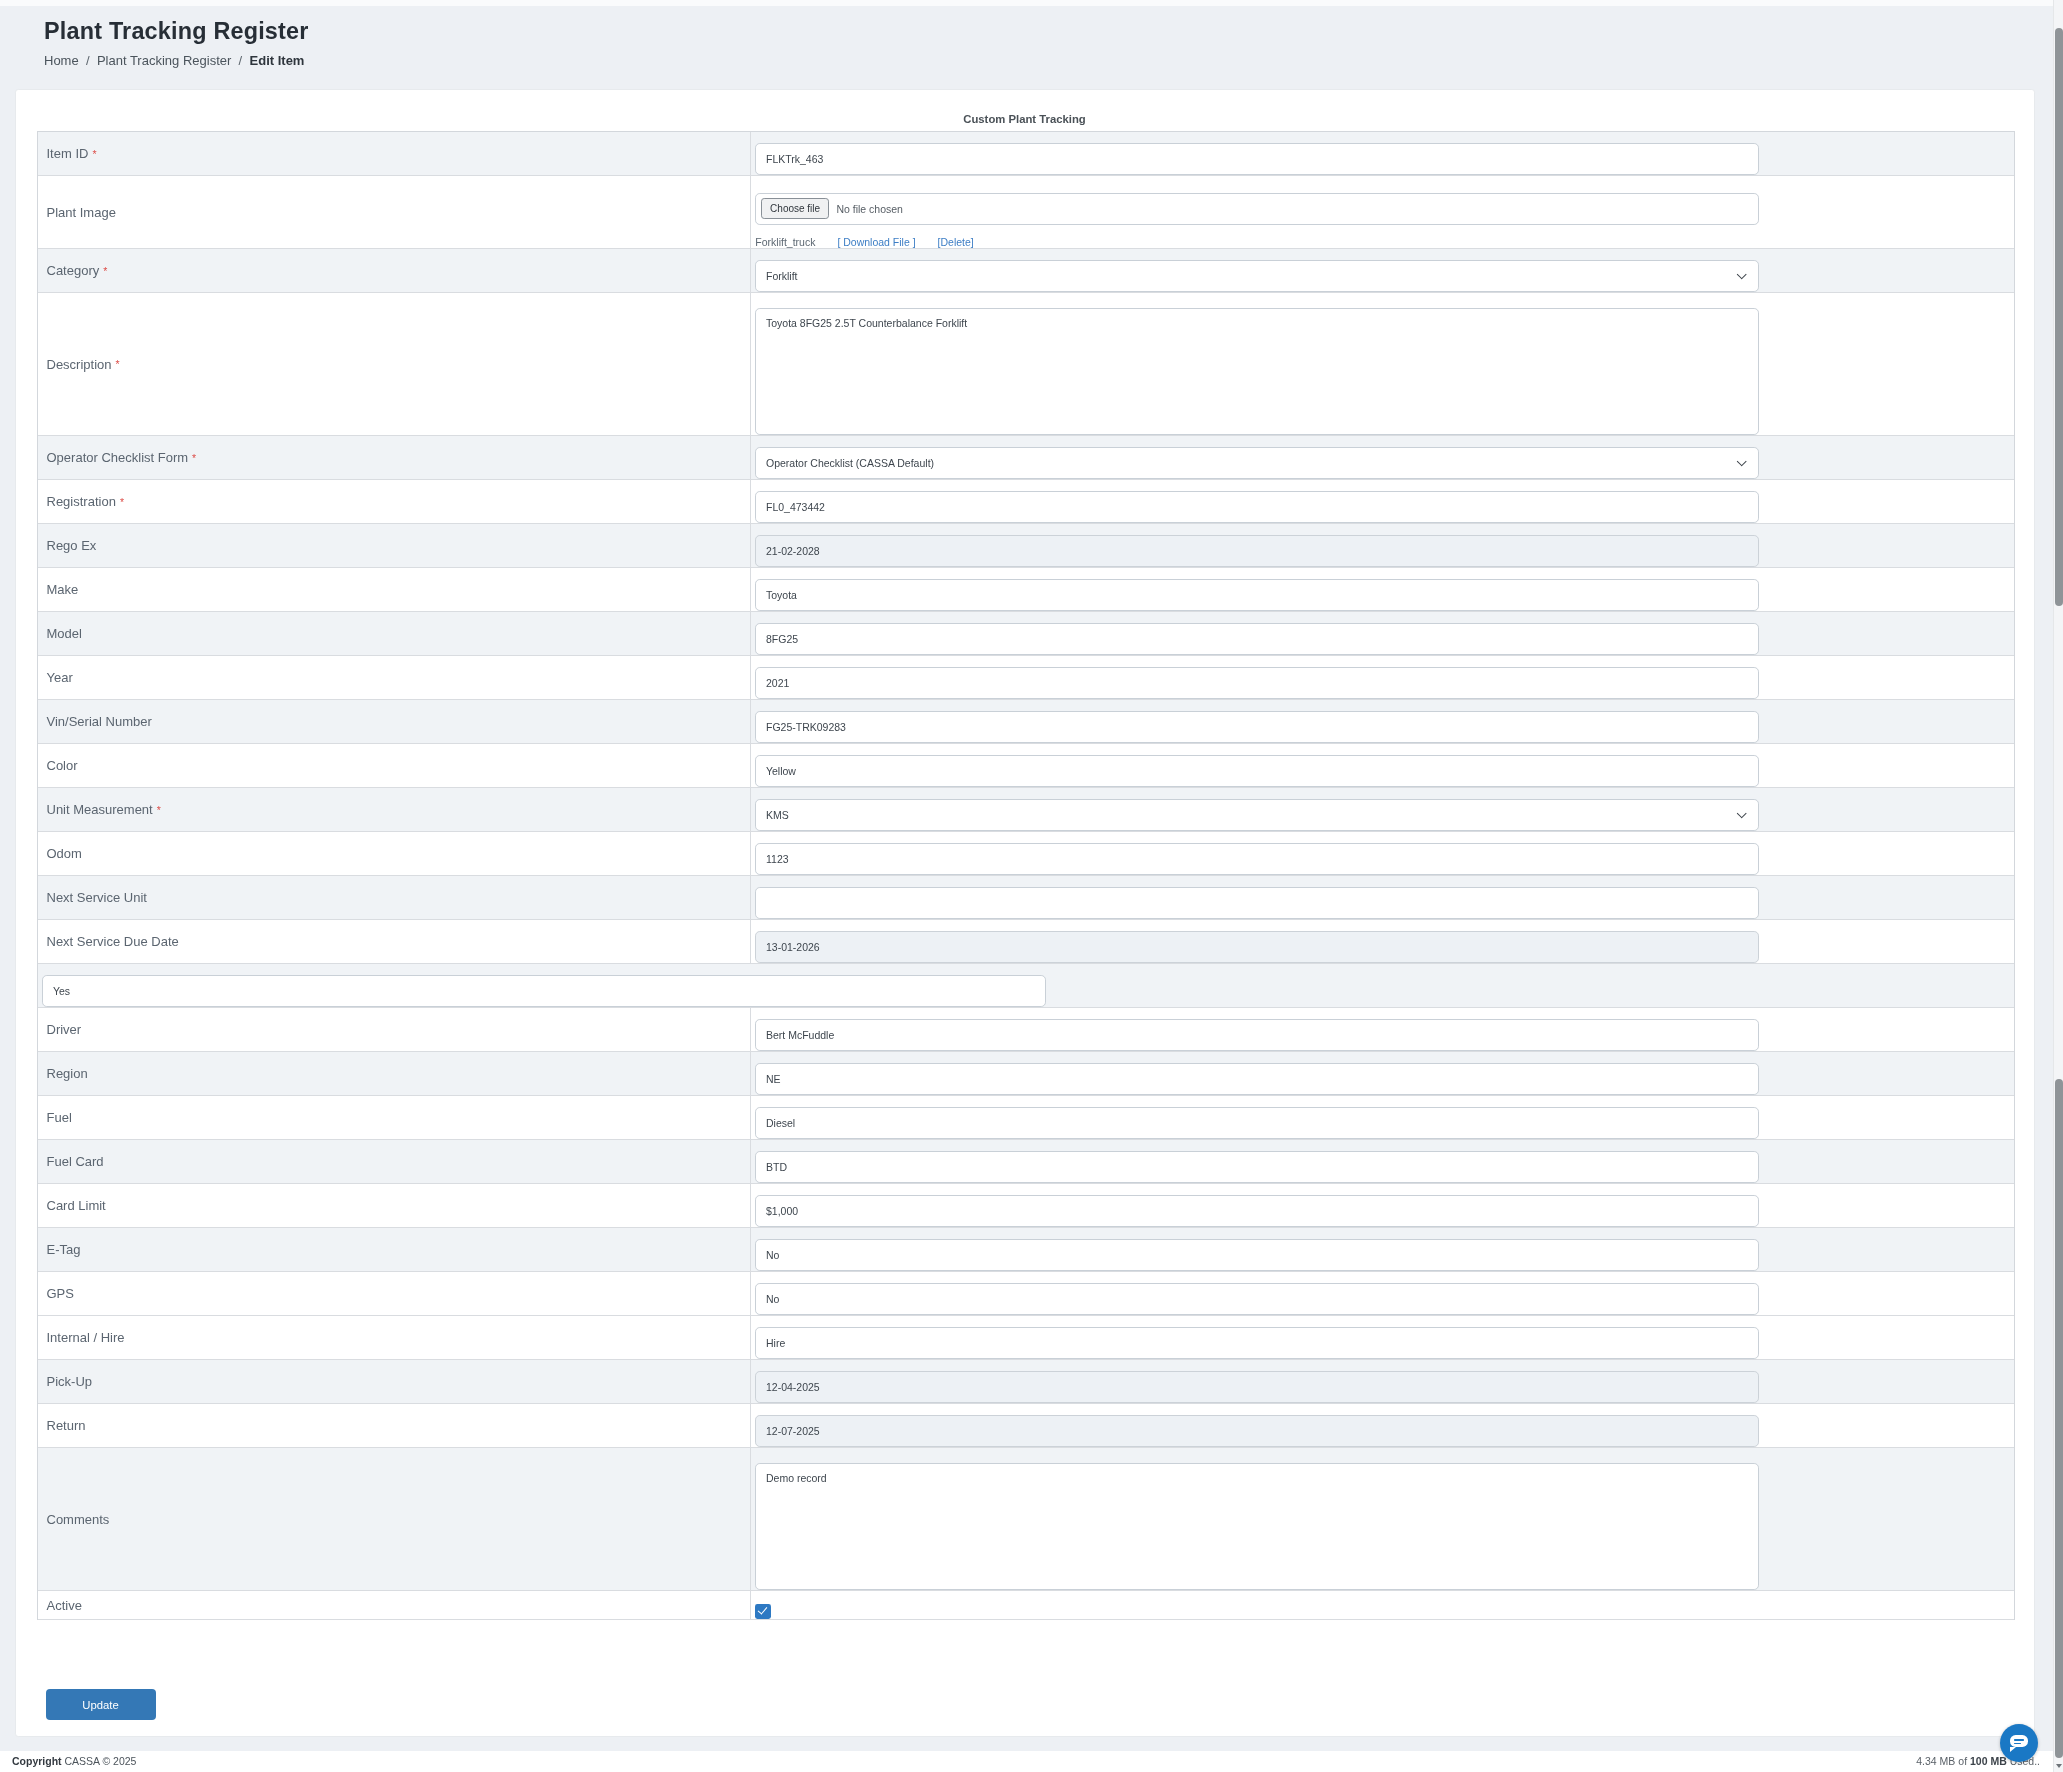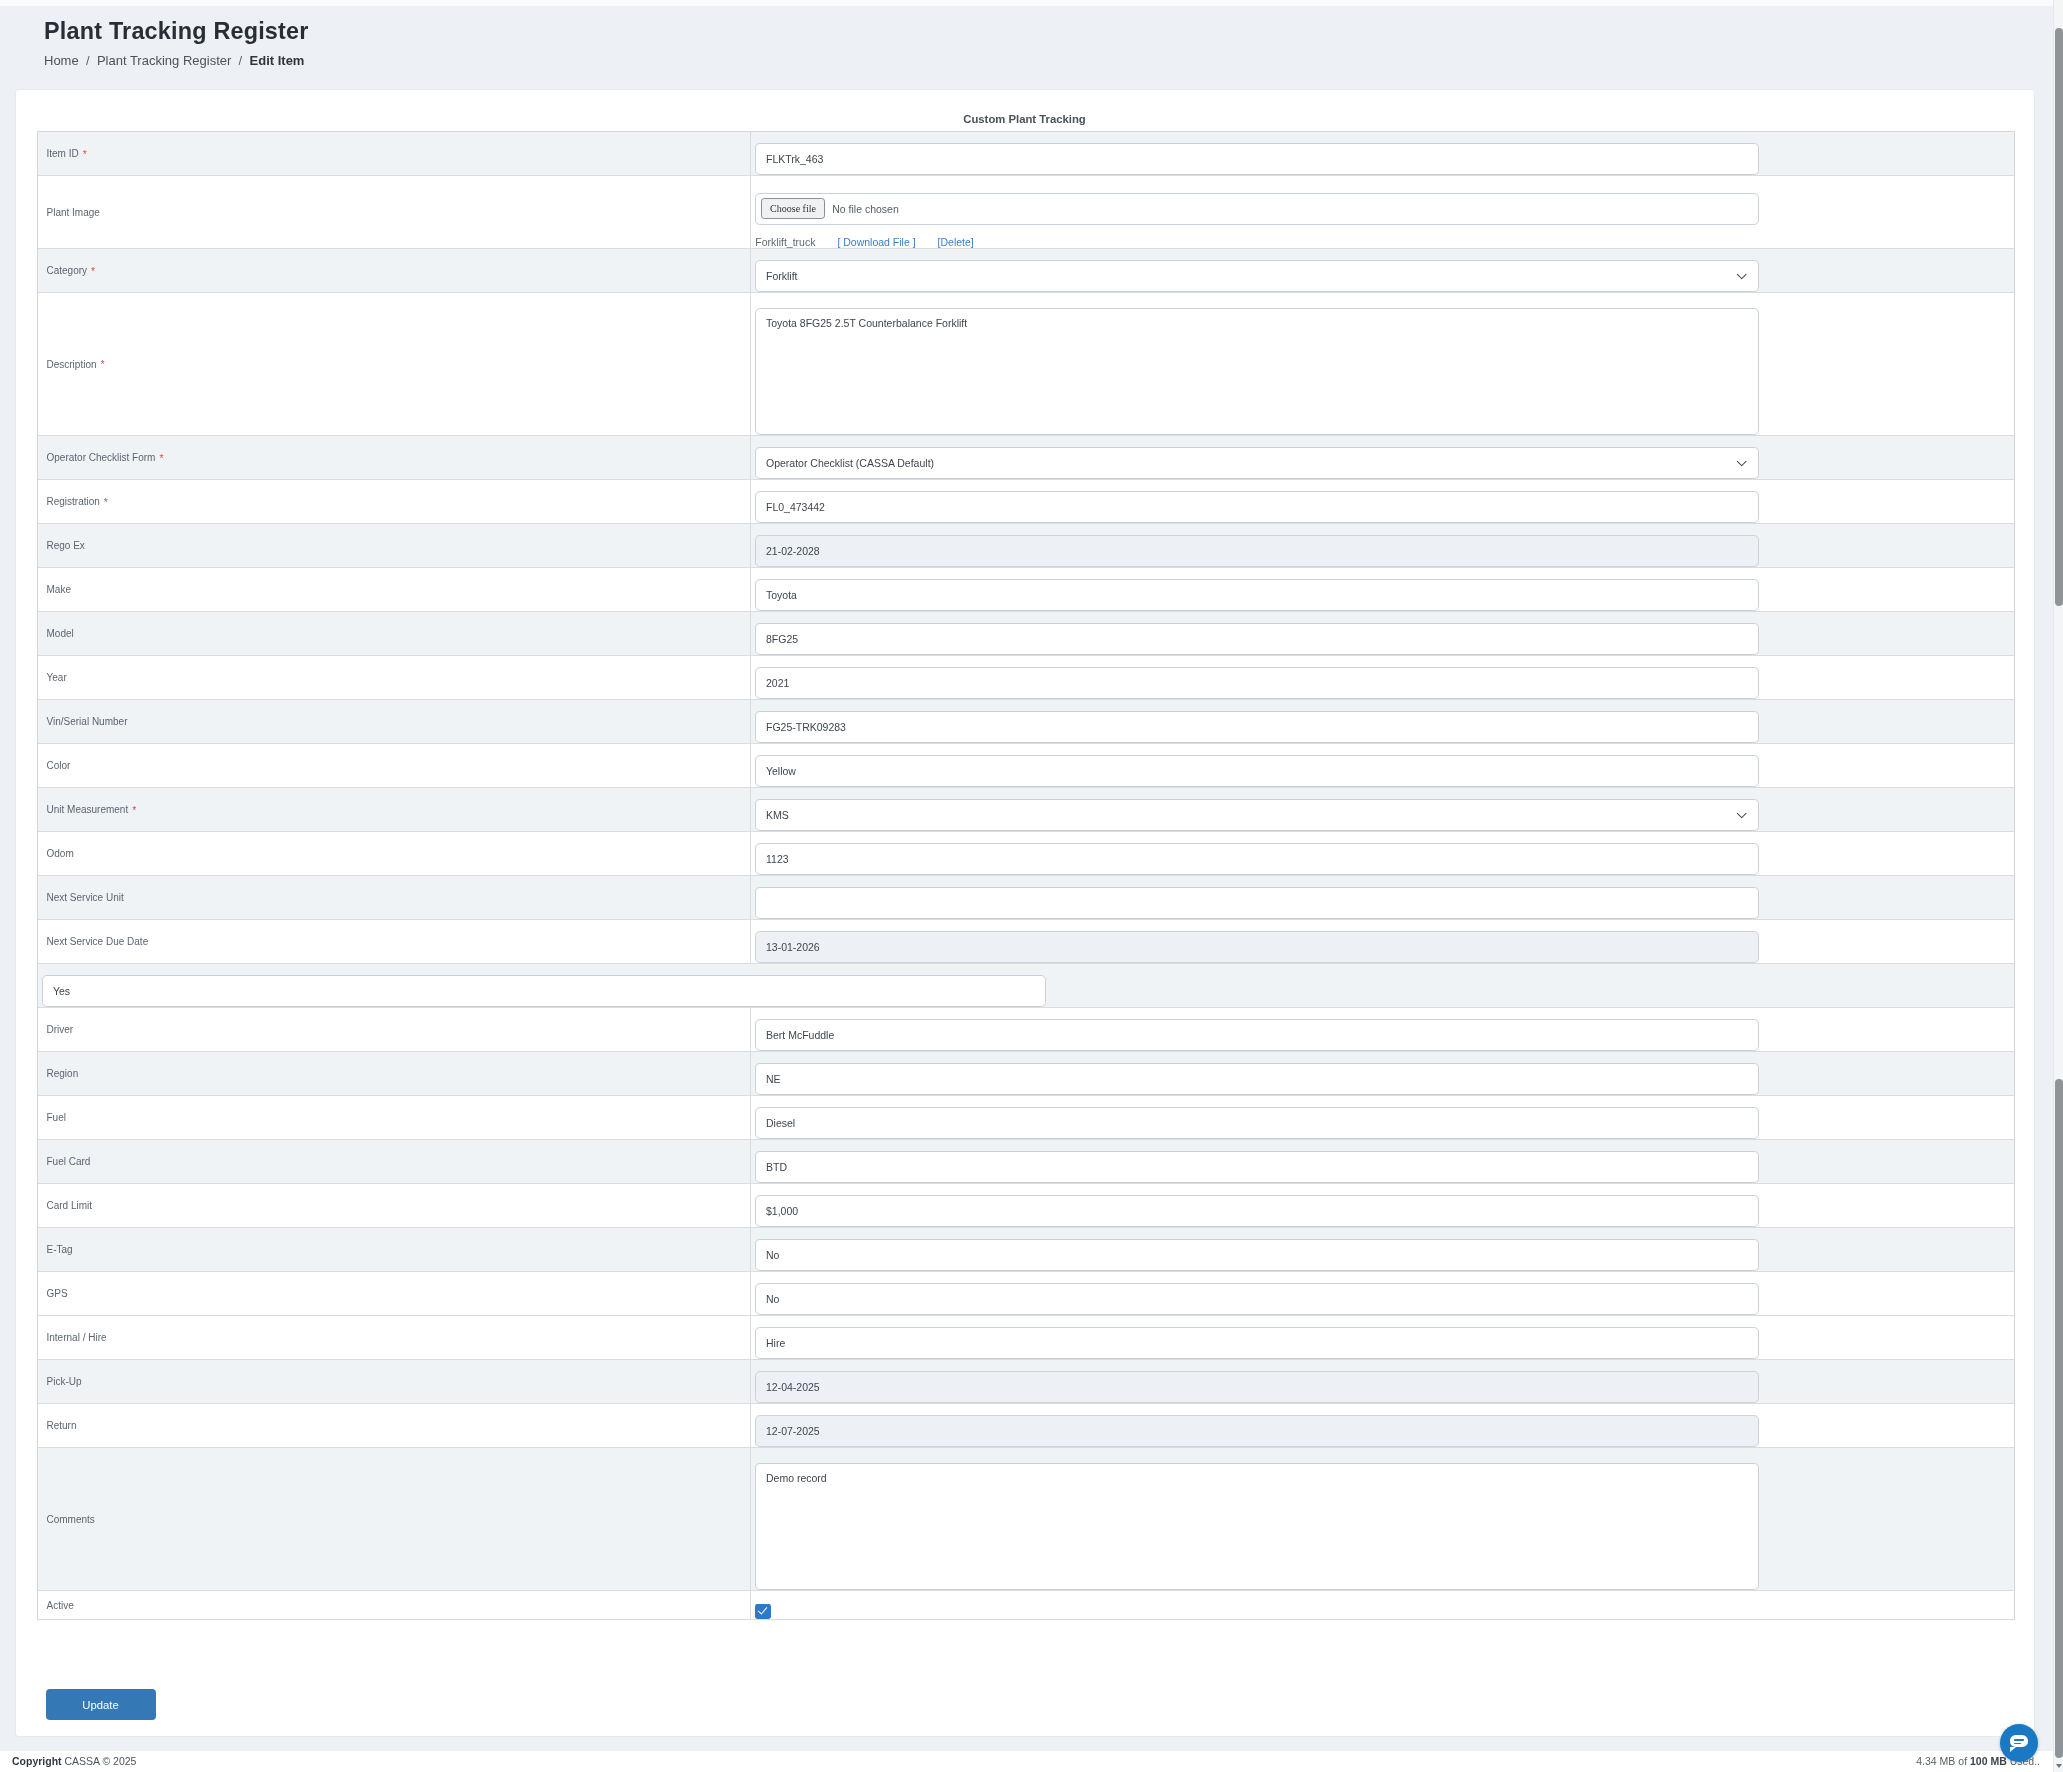--- a/index.html
+++ b/index.html
@@ -16,33 +16,33 @@
   .card{position:absolute;left:14.5px;top:89px;width:2020px;height:1648px;background:#fff;border:0.8px solid #e7eaed;border-radius:3.2px;box-sizing:border-box;}
   .card-heading{position:absolute;top:23.4px;left:0;width:100%;text-align:center;font-size:11.3px;font-weight:700;color:#4a5157;}
 
   .ptable{position:absolute;left:21px;top:41px;width:1978px;border:0.8px solid #d3d7dc;border-bottom:none;box-sizing:border-box;background:#fff;}
   .frow{display:flex;height:44px;border-bottom:0.8px solid #d9dce0;box-sizing:border-box;background:#fff;}
   .frow.alt{background:#f0f3f6;}
   .h-file{height:73px;}
   .h-ta{height:143px;}
   .h-cb{height:29px;}
   .lcell{width:713px;flex:none;display:flex;align-items:center;padding-left:9px;border-right:0.8px solid #d9dce0;box-sizing:border-box;}
-  .ltext{font-size:10px;color:#5b6570;}
+  .ltext{font-size:13px;color:#5b6570;}
   .req{color:#dd4f4a;margin-left:4px;font-size:10.5px;}
   .fcell{flex:1;display:flex;align-items:flex-end;padding-left:4.8px;box-sizing:border-box;}
 
   .ctl{width:1004px;height:32px;border:0.8px solid #c9d0d7;border-radius:4.8px;background:#fff;font-size:10.5px;color:#3e464e;padding:0 9.7px;box-sizing:border-box;outline:none;font-family:inherit;}
   input.ctl.ro{background:#edf1f5;border-color:#ccd2d8;}
   .sel{display:flex;align-items:center;justify-content:space-between;padding-right:13px;cursor:pointer;}
   .chev{width:6.4px;height:6.4px;border-right:1.6px solid #3c434a;border-bottom:1.6px solid #3c434a;transform:rotate(45deg);margin-top:-3.2px;flex:none;}
   textarea.ctl{height:127px;padding:7.3px 9.7px;resize:none;line-height:1.45;}
 
   .filewrap{display:flex;flex-direction:column;}
   .filebox{width:1004px;height:32px;border:0.8px solid #c9d0d7;border-radius:4.8px;display:flex;align-items:center;padding-left:4.8px;box-sizing:border-box;background:#fff;}
-  .file-btn{height:21px;padding:0 8px;border:0.8px solid #899097;border-radius:3.2px;background:#f0f1f2;font-size:10px;color:#30363c;cursor:pointer;font-family:Liberation Serif, serif;}
+  .file-btn{height:21px;padding:0 8px;border:0.8px solid #899097;border-radius:3.2px;background:#f0f1f2;font-size:10px;color:#30363c;cursor:pointer;font-family:Liberation Sans, sans-serif;}
   .fstatus{margin-left:7.3px;font-size:10.5px;color:#565d64;}
   .flinks{margin-top:11.3px;font-size:10.5px;color:#5d6873;}
   .flink{color:#3d7ec5;margin-left:22px;cursor:pointer;text-decoration:none;}
 
   .checkbox{width:15.3px;height:15.3px;background:#2d79c3;border-radius:2.4px;position:relative;cursor:pointer;}
   .checkbox::after{content:"";position:absolute;left:4.8px;top:1.6px;width:4px;height:8px;border-right:1.6px solid #fff;border-bottom:1.6px solid #fff;transform:rotate(40deg);}
 
   .update-btn{position:absolute;left:30px;top:1599px;width:110px;height:31px;background:#3478b6;border:none;border-radius:4px;color:#fff;font-size:11.3px;cursor:pointer;font-family:inherit;}
 
   .footer{position:absolute;left:0;top:1751px;width:2064px;height:22px;background:#fff;}

